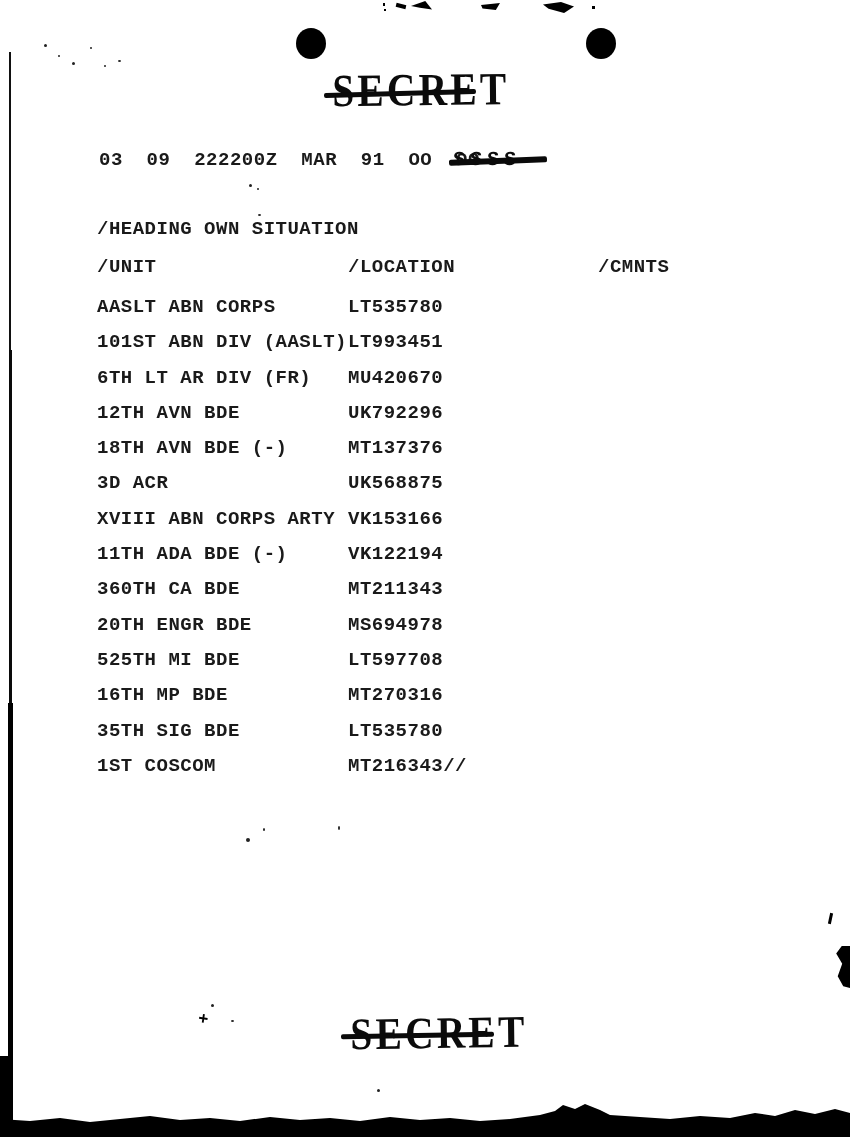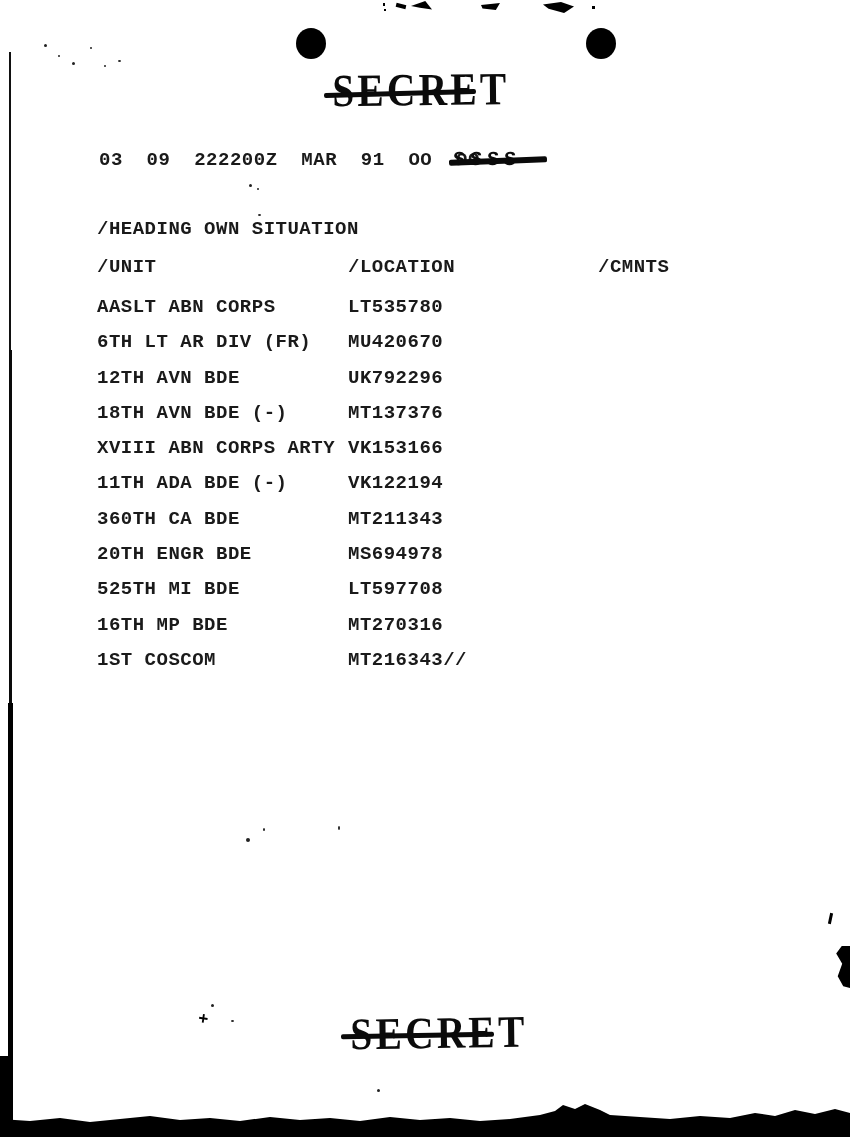--- a/index.html
+++ b/index.html
@@ -69,29 +69,32 @@
   <div class="type" id="header-line">03  09  222200Z  MAR  91  OO  OO</div>
   <div id="struck-code">SSSS</div>
   <div class="strike" id="strike-code"></div>
 
   <div class="type" id="heading-line">/HEADING OWN SITUATION</div>
 
   <div class="type" id="col-header"><span class="cell-unit">/UNIT</span><span class="cell-loc">/LOCATION</span><span>/CMNTS</span></div>
 
   <div id="table-body">
     <div class="row"><span class="cell-unit">AASLT ABN CORPS</span><span class="cell-loc">LT535780</span></div>
+    <div class="row"><span class="cell-unit">101ST ABN DIV (AASLT)</span><span class="cell-loc">LT993451</span></div>
     <div class="row"><span class="cell-unit">6TH LT AR DIV (FR)</span><span class="cell-loc">MU420670</span></div>
     <div class="row"><span class="cell-unit">12TH AVN BDE</span><span class="cell-loc">UK792296</span></div>
     <div class="row"><span class="cell-unit">18TH AVN BDE (-)</span><span class="cell-loc">MT137376</span></div>
+    <div class="row"><span class="cell-unit">3D ACR</span><span class="cell-loc">UK568875</span></div>
     <div class="row"><span class="cell-unit">XVIII ABN CORPS ARTY</span><span class="cell-loc">VK153166</span></div>
     <div class="row"><span class="cell-unit">11TH ADA BDE (-)</span><span class="cell-loc">VK122194</span></div>
     <div class="row"><span class="cell-unit">360TH CA BDE</span><span class="cell-loc">MT211343</span></div>
     <div class="row"><span class="cell-unit">20TH ENGR BDE</span><span class="cell-loc">MS694978</span></div>
     <div class="row"><span class="cell-unit">525TH MI BDE</span><span class="cell-loc">LT597708</span></div>
     <div class="row"><span class="cell-unit">16TH MP BDE</span><span class="cell-loc">MT270316</span></div>
+    <div class="row"><span class="cell-unit">35TH SIG BDE</span><span class="cell-loc">LT535780</span></div>
     <div class="row"><span class="cell-unit">1ST COSCOM</span><span class="cell-loc">MT216343//</span></div>
   </div>
 
   <div class="stamp" id="stamp-bottom">SECRET</div>
   <div class="strike" id="strike-bottom"></div>
 
   <div id="cross-mark">+</div>
 
   <div class="art" id="left-line-1"></div>
   <div class="art" id="left-line-2"></div>

